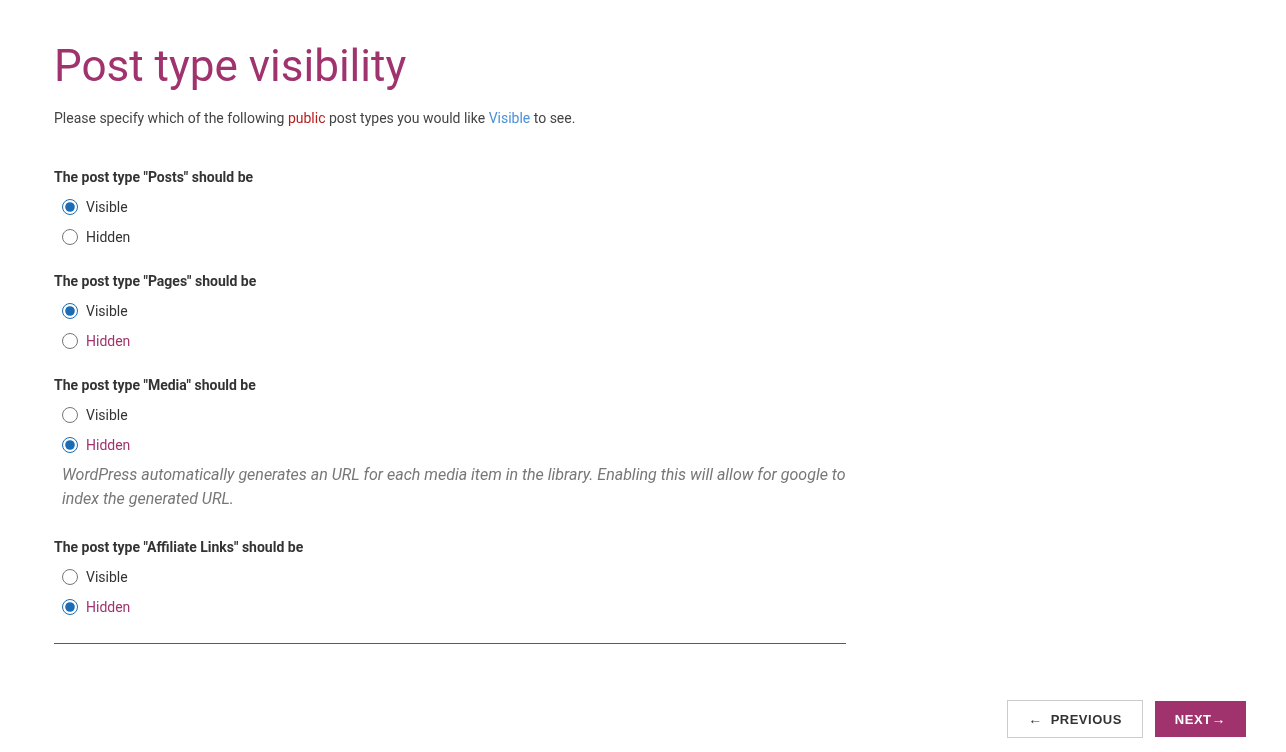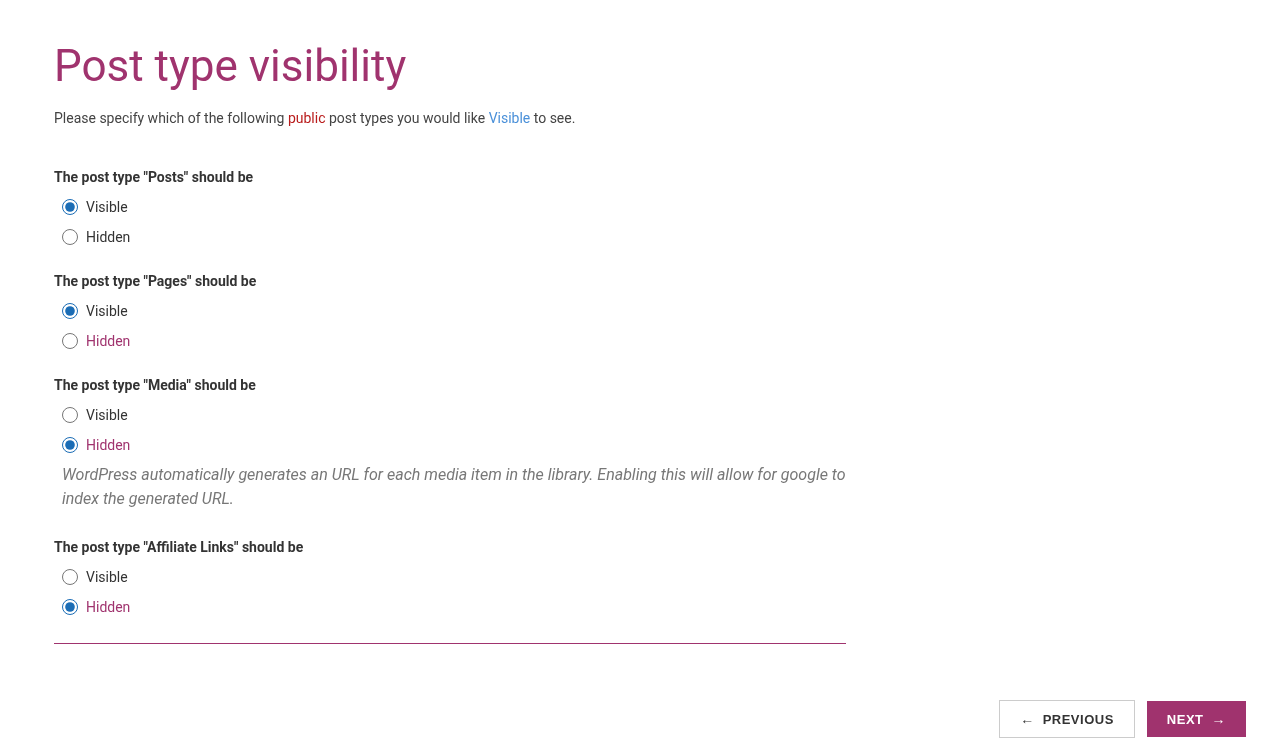--- a/index.html
+++ b/index.html
@@ -123,21 +123,20 @@
       font-size: 13px;
       font-weight: 600;
       color: #333;
       cursor: pointer;
       letter-spacing: 0.5px;
     }
 
     .btn-next {
       display: flex;
       align-items: center;
-      gap: 8px;
       background: #a0336e;
       border: none;
       padding: 10px 20px;
       font-size: 13px;
       font-weight: 600;
       color: #fff;
       cursor: pointer;
       letter-spacing: 0.5px;
     }
 

